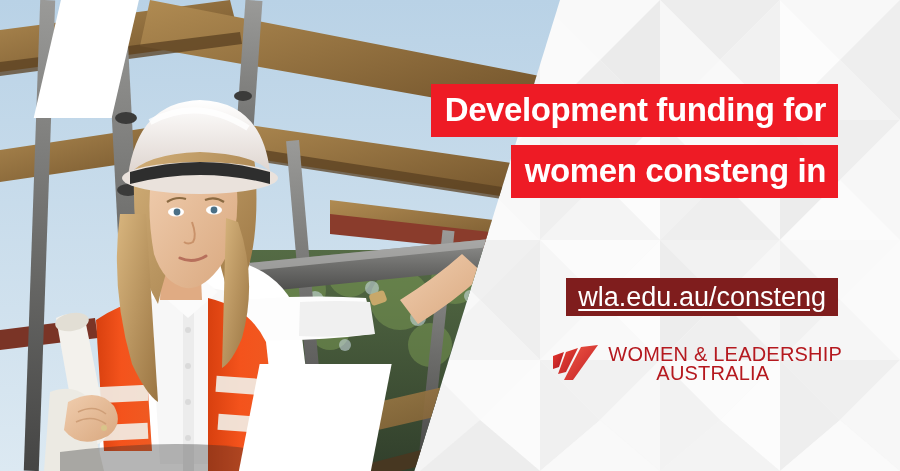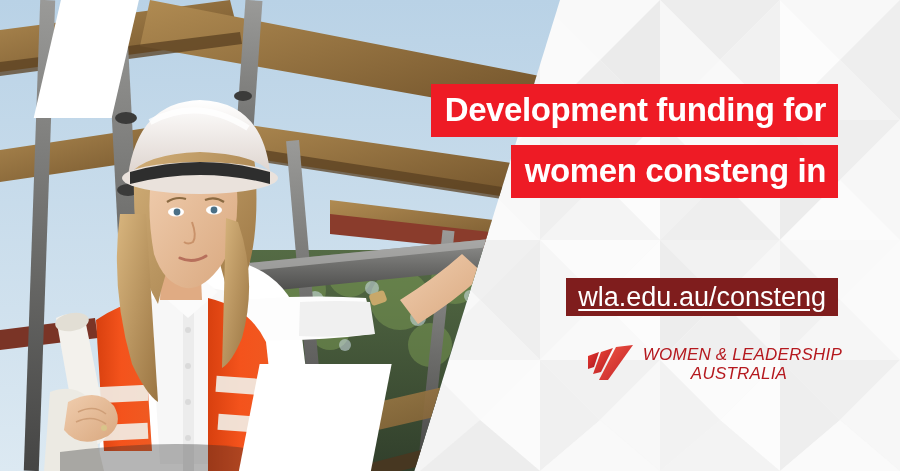--- a/index.html
+++ b/index.html
@@ -76,25 +76,24 @@
 
   
   .logo{
     position:absolute;right:58px;top:345px;
     display:flex;align-items:center;gap:9px;
   }
   .logo-mark{width:46px;height:38px;flex:0 0 auto;}
   .logo-mark svg{display:block;width:46px;height:38px;}
   .logo-text{
     color:#b5191f;
-    font-size:17px;
+    font-size:20px;
     line-height:19px;
     letter-spacing:0.2px;
     white-space:nowrap;
-    font-style:italic;
   }
   .logo-text .l2{display:block;margin-left:48px;}
 </style>
 </head>
 <body>
 
 <div id="banner">
 
   <div class="bg-poly">
     <svg viewBox="0 0 900 471" preserveAspectRatio="none" aria-hidden="true">

